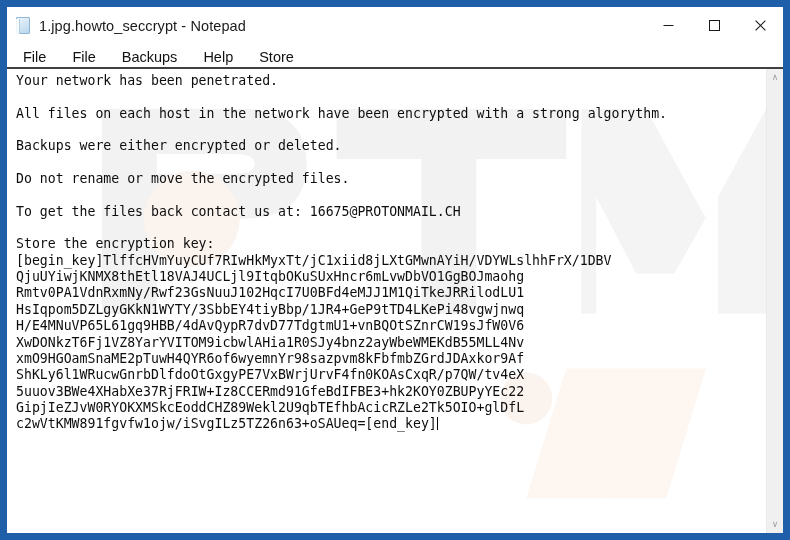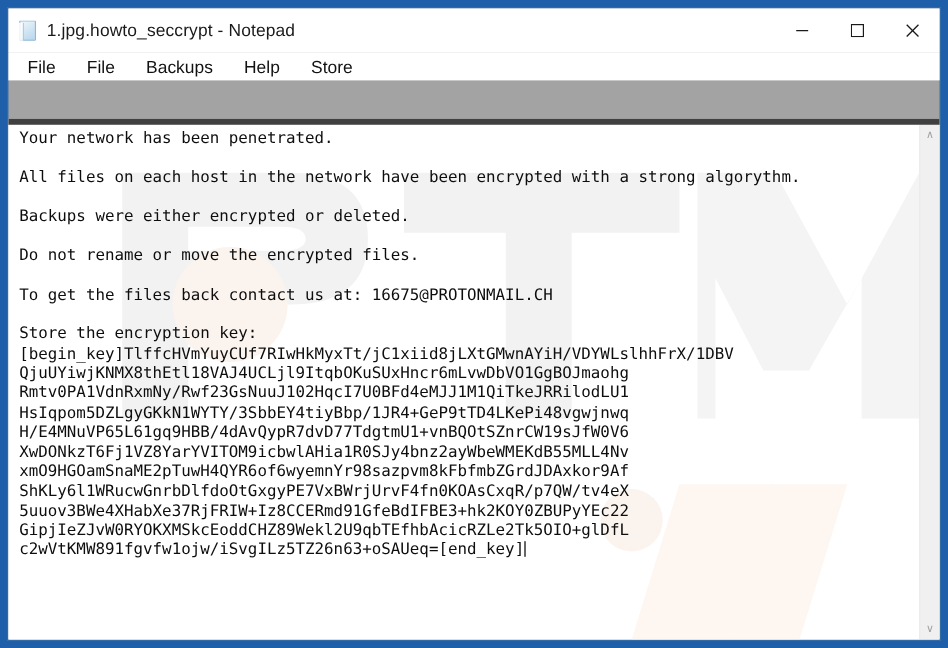--- a/index.html
+++ b/index.html
@@ -95,24 +95,23 @@
     color: #111;
     padding: 1px 7px 2px 7px;
     white-space: nowrap;
   }
 
   
   .editor-wrap {
     flex: 1 1 auto;
     position: relative;
     display: flex;
-    border-top: 5px solid #404040;
-    overflow: hidden;
-    background: #ffffff;
-    margin-top: 32px;
+    border-top: 2px solid #404040;
+    overflow: hidden;
+    background: #ffffff;
   }
   .textarea {
     flex: 1 1 auto;
     position: relative;
     overflow: hidden;
     background: #ffffff;
     padding: 4px 0 0 9px;
   }
   
   .watermark {

